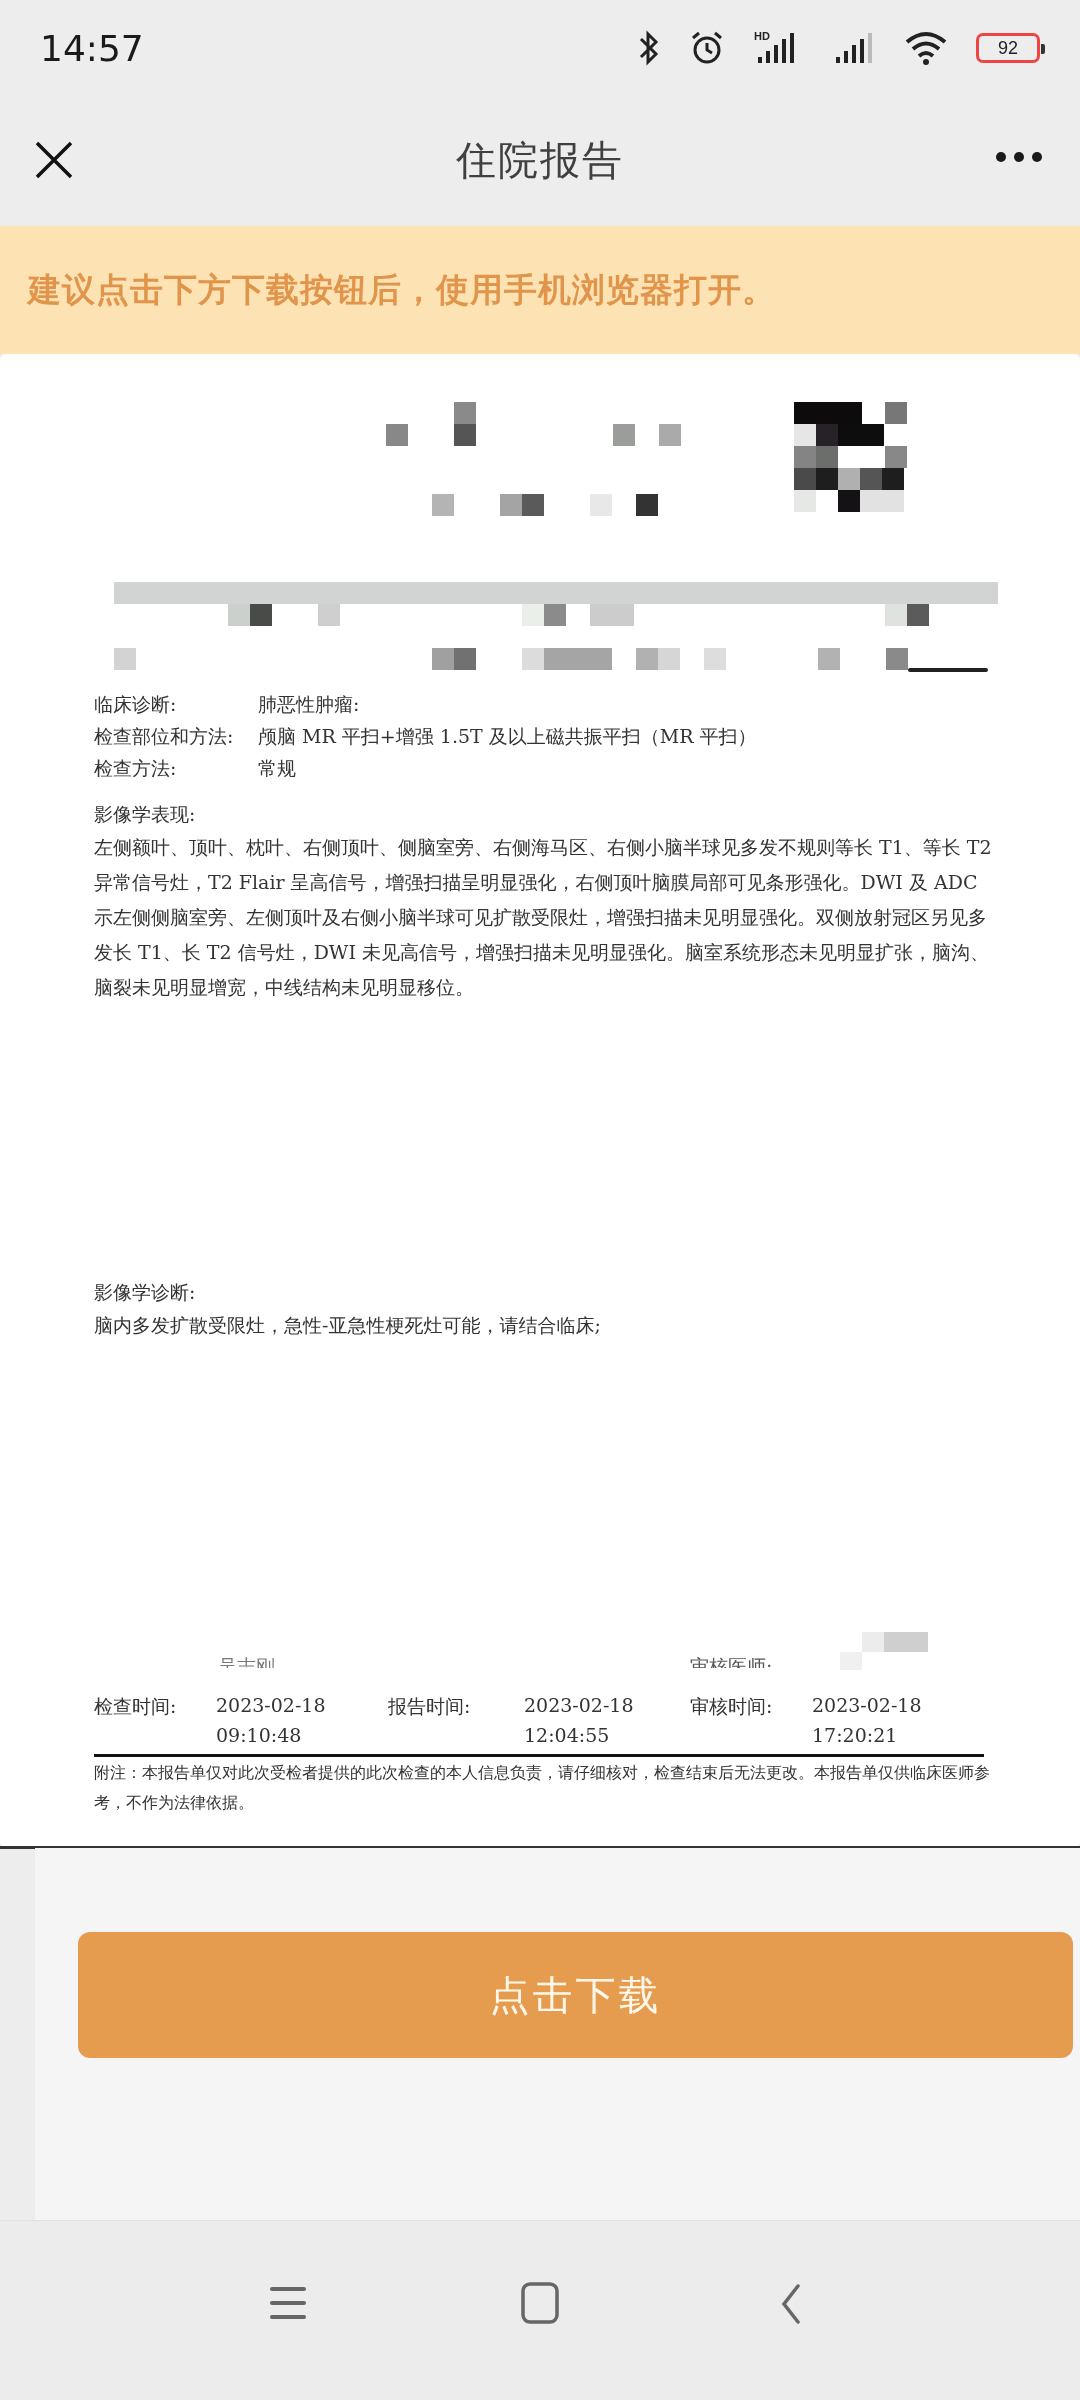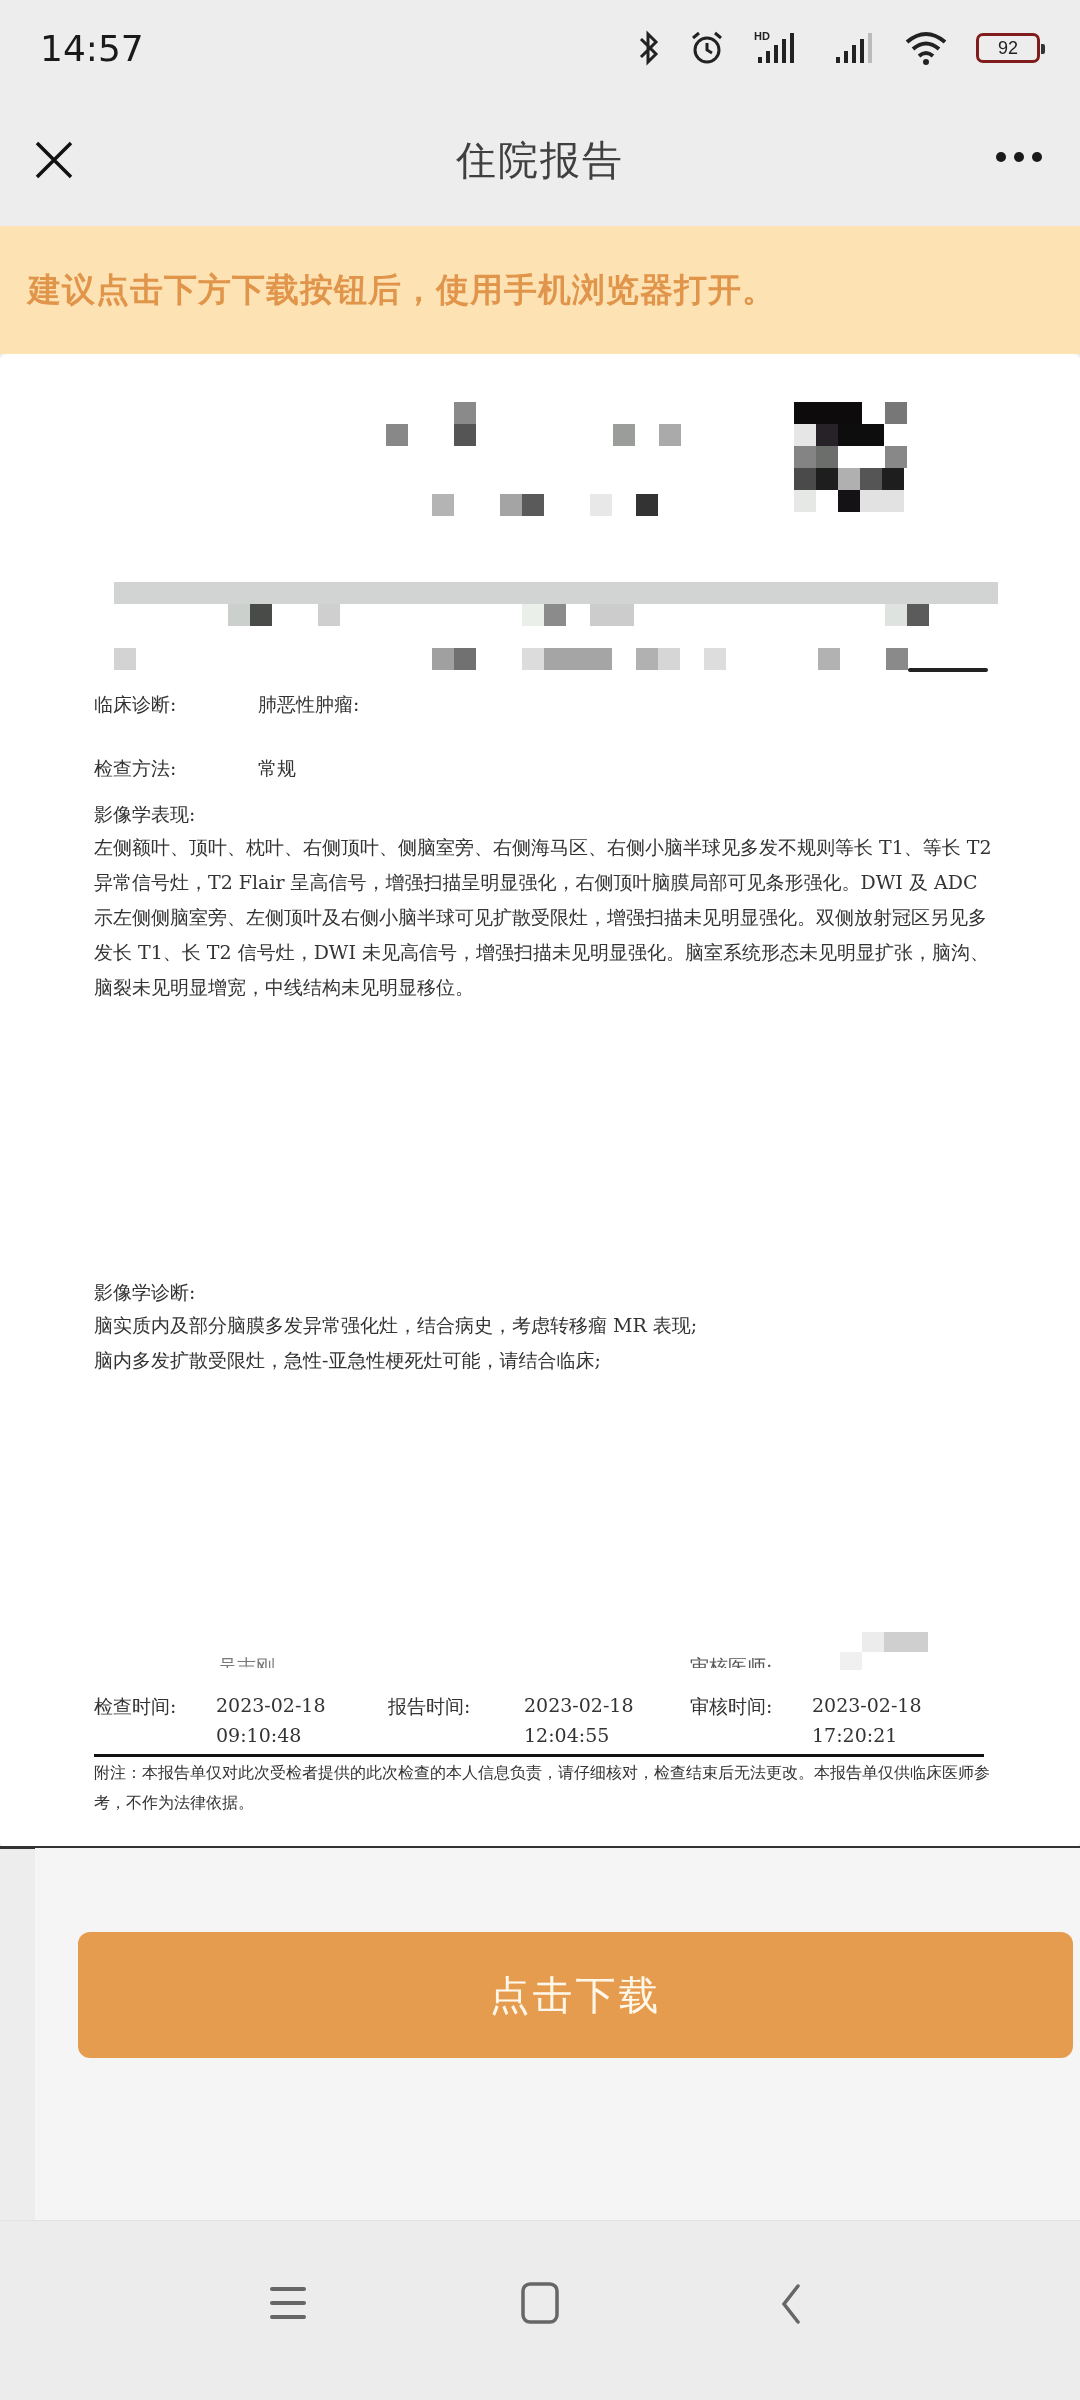--- a/index.html
+++ b/index.html
@@ -13,21 +13,21 @@
   
   .status-bar {
     position: absolute; left: 0; top: 0; width: 1080px; height: 96px;
     background: #ededed; display: flex; align-items: center;
     padding: 0 40px;
   }
   .status-time { font-size: 36px; color: #1a1a1a; letter-spacing: 0px; }
   .status-icons { margin-left: auto; display: flex; align-items: center; gap: 28px; }
   .status-icons svg { display: block; }
   .battery {
-    width: 64px; height: 30px; border: 3px solid #7f1d1d; border-radius: 7px;
+    width: 64px; height: 30px; border: 3px solid #ef4444; border-radius: 7px;
     font-size: 18px; display: flex; align-items: center; justify-content: center;
     position: relative; color: #222; font-family: "Liberation Sans", sans-serif;
   }
   .battery::after {
     content: ""; position: absolute; right: -8px; top: 8px; width: 4px; height: 10px;
     background: #333; border-radius: 0 2px 2px 0;
   }
   
   .nav-bar {
     position: absolute; left: 0; top: 96px; width: 1080px; height: 128px;
@@ -179,30 +179,32 @@
     <div class="pix" style="left:658px;top:294px;width:22px;height:22px;background:#d6d6d6"></div>
     <div class="pix" style="left:704px;top:294px;width:22px;height:22px;background:#dddddd"></div>
     <div class="pix" style="left:818px;top:294px;width:22px;height:22px;background:#b2b2b2"></div>
     <div class="pix" style="left:886px;top:294px;width:22px;height:22px;background:#8a8a8a"></div>
     <div class="pix" style="left:908px;top:314px;width:80px;height:4px;background:#222;border-radius:2px"></div>
   </div>
 
   <div class="row" style="top:338px">
     <span class="lbl">临床诊断:</span><span>肺恶性肿瘤:</span>
   </div>
+  <div class="row" style="top:370px">
+    <span class="lbl">检查部位和方法:</span><span>颅脑 MR 平扫+增强 1.5T 及以上磁共振平扫（MR 平扫）</span>
+  </div>
   <div class="row" style="top:402px">
     <span class="lbl">检查方法:</span><span>常规</span>
   </div>
 
   <div class="sec-title" style="top:448px">影像学表现:</div>
   <div class="para" style="top:476px;width:900px">左侧额叶、顶叶、枕叶、右侧顶叶、侧脑室旁、右侧海马区、右侧小脑半球见多发不规则等长 T1、等长 T2 异常信号灶，T2 Flair 呈高信号，增强扫描呈明显强化，右侧顶叶脑膜局部可见条形强化。DWI 及 ADC 示左侧侧脑室旁、左侧顶叶及右侧小脑半球可见扩散受限灶，增强扫描未见明显强化。双侧放射冠区另见多发长 T1、长 T2 信号灶，DWI 未见高信号，增强扫描未见明显强化。脑室系统形态未见明显扩张，脑沟、脑裂未见明显增宽，中线结构未见明显移位。</div>
 
   <div class="sec-title" style="top:926px">影像学诊断:</div>
   <div class="para" style="top:954px">
-    <span class="diag-line">脑实质内及部分脑膜多发异常强化灶，结合病史，考虑转移瘤 MR 表现;</span>
     <span class="diag-line">脑内多发扩散受限灶，急性-亚急性梗死灶可能，请结合临床;</span>
   </div>
 
   <div class="report-text" style="left:218px;top:1300px;height:14px;overflow:hidden;line-height:24px;color:#777">吴志刚</div>
   <div class="report-text" style="left:690px;top:1300px;height:14px;overflow:hidden;line-height:24px;color:#555">审核医师:</div>
   <div class="pix" style="left:862px;top:1278px;width:22px;height:20px;background:#ececec"></div>
   <div class="pix" style="left:884px;top:1278px;width:44px;height:20px;background:#cfcfcf"></div>
   <div class="pix" style="left:840px;top:1298px;width:22px;height:18px;background:#f0f0f0"></div>
 
   <div class="times">

